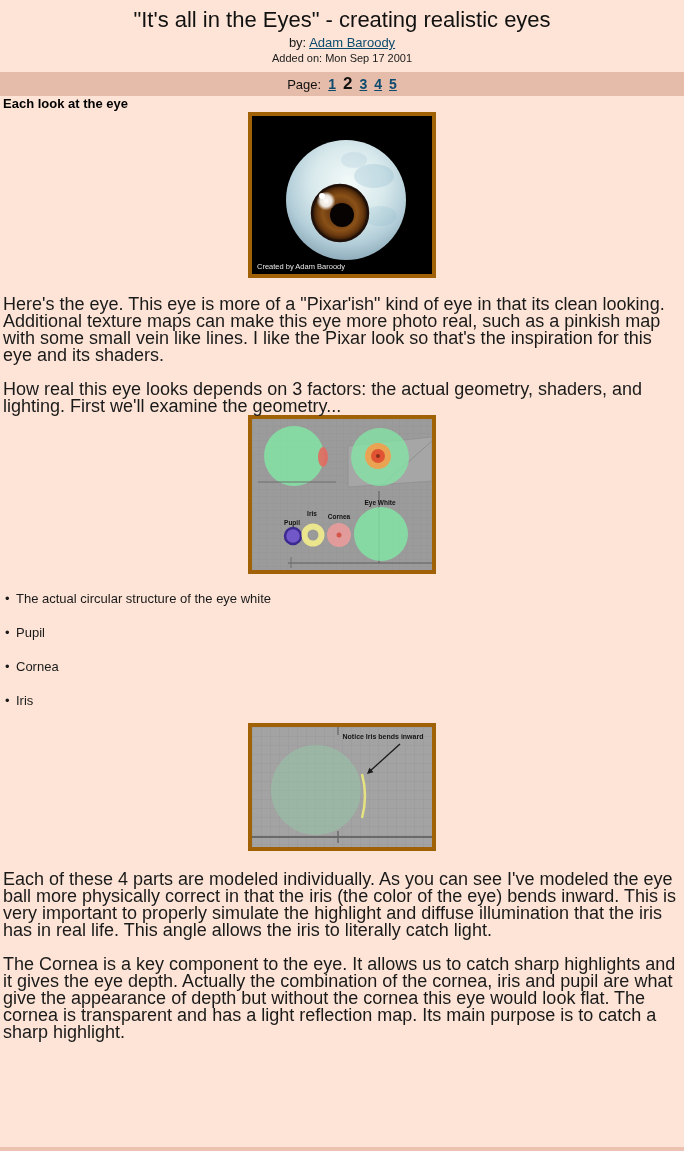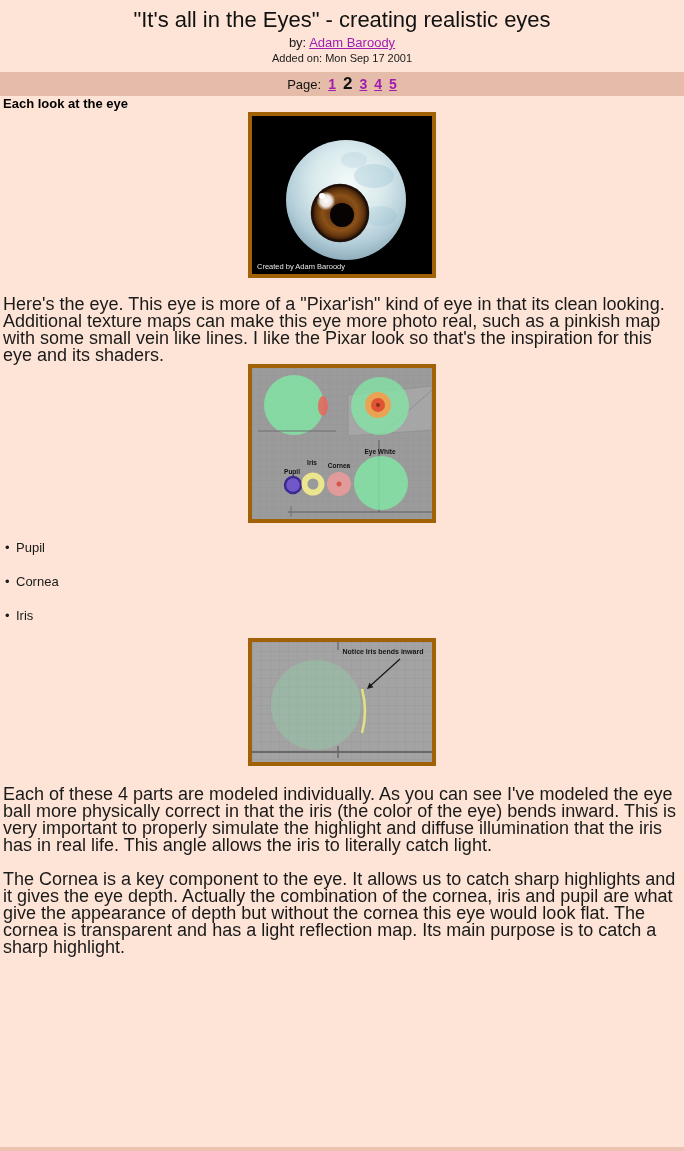--- a/index.html
+++ b/index.html
@@ -4,21 +4,21 @@
 <style>
   html,body{margin:0;padding:0;}
   body{
     width:684px;height:1151px;
     background:#fde4d6;
     font-family:"Liberation Sans","DejaVu Sans",sans-serif;
     color:#1a1a1a;
     position:relative;
     overflow:hidden;
   }
-  a{color:#a21caf;}
+  a{color:#0c4a6e;}
   header{text-align:center;padding-top:6px;}
   .page-title{
     font-size:22px;line-height:28px;font-weight:400;margin:0;color:#111;
   }
   .byline{font-size:13px;line-height:17px;}
   .added-on{font-size:11px;line-height:14px;}
   nav.pager{
     margin-top:7px;
     background:#e5bba9;
     height:24px;
@@ -117,20 +117,21 @@
           <circle cx="88" cy="97" r="28" fill="url(#irisG)" stroke="#20100a" stroke-width="2.5"></circle>
           <circle cx="90" cy="99" r="12" fill="#070303"></circle>
           <circle cx="74" cy="85" r="9.5" fill="url(#specG)"></circle>
           <circle cx="70" cy="80" r="3" fill="#ffffff"></circle>
           <text x="5" y="153" font-size="7.5" fill="#e6e6e6" font-family="Liberation Sans, sans-serif">Created by Adam Baroody</text>
         </svg>
       </div>
     </figure>
 
     <p class="p1">Here's the eye. This eye is more of a "Pixar'ish" kind of eye in that its clean looking. Additional texture maps can make this eye more photo real, such as a pinkish map with some small vein like lines. I like the Pixar look so that's the inspiration for this eye and its shaders.</p>
+    <p>How real this eye looks depends on 3 factors: the actual geometry, shaders, and lighting. First we'll examine the geometry...</p>
 
 
     <figure>
       <div class="img-frame">
         <svg width="180" height="151" viewBox="0 0 180 151" xmlns="http://www.w3.org/2000/svg">
           <defs>
             <pattern id="gridG" width="7" height="7" patternUnits="userSpaceOnUse">
               <path d="M7 0 H0 V7" fill="none" stroke="#909090" stroke-width="0.7"></path>
             </pattern>
           </defs>
@@ -160,20 +161,21 @@
           <circle cx="87" cy="116" r="12" fill="#ef9b9b" opacity="0.85"></circle>
           <circle cx="87" cy="116" r="2.5" fill="#d04a3a" opacity="0.85"></circle>
           <text x="128" y="86" text-anchor="middle" font-size="6.5" font-weight="bold" fill="#111" font-family="Liberation Sans, sans-serif">Eye White</text>
           <circle cx="129" cy="115" r="27" fill="#82e8a6" opacity="0.8"></circle>
         </svg>
       </div>
     </figure>
 
 
     <ul class="parts">
+      <li>The actual circular structure of the eye white</li>
       <li>Pupil</li>
       <li>Cornea</li>
       <li>Iris</li>
     </ul>
 
     <figure class="fig-iris">
       <div class="img-frame">
         <svg width="180" height="120" viewBox="0 0 180 120" xmlns="http://www.w3.org/2000/svg">
           <defs>
             <pattern id="gridI" width="9" height="9" patternUnits="userSpaceOnUse">

